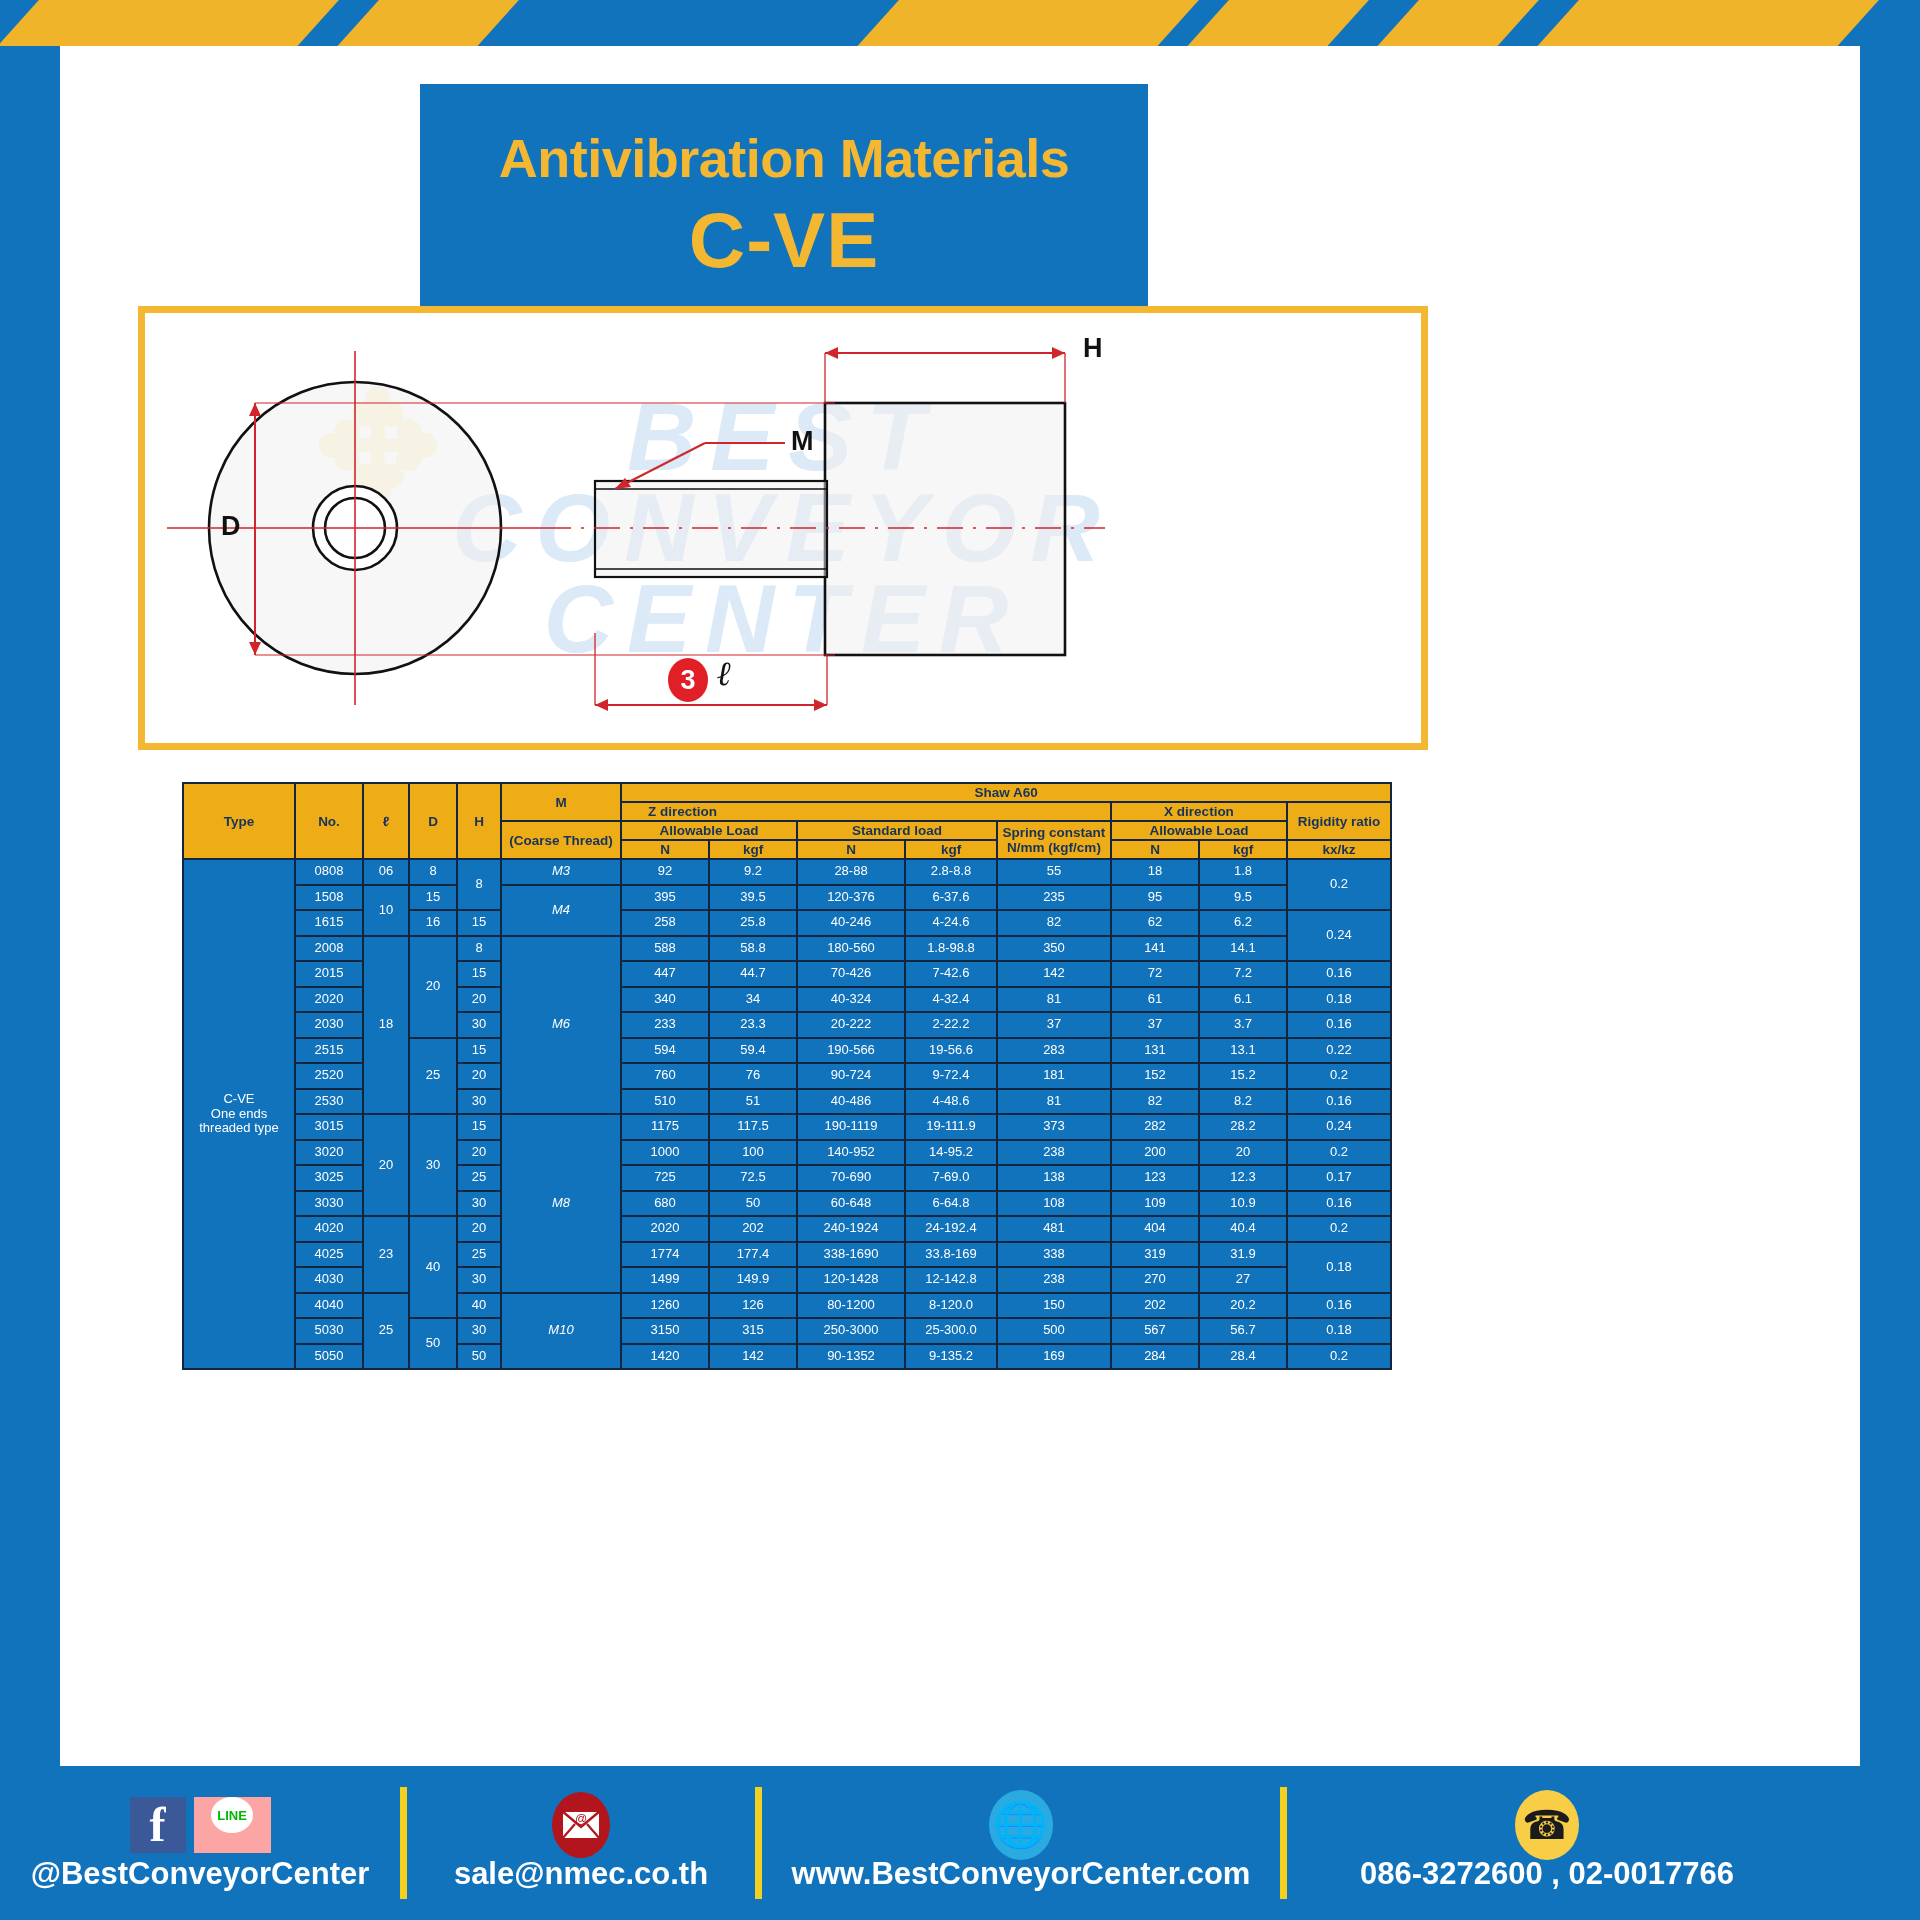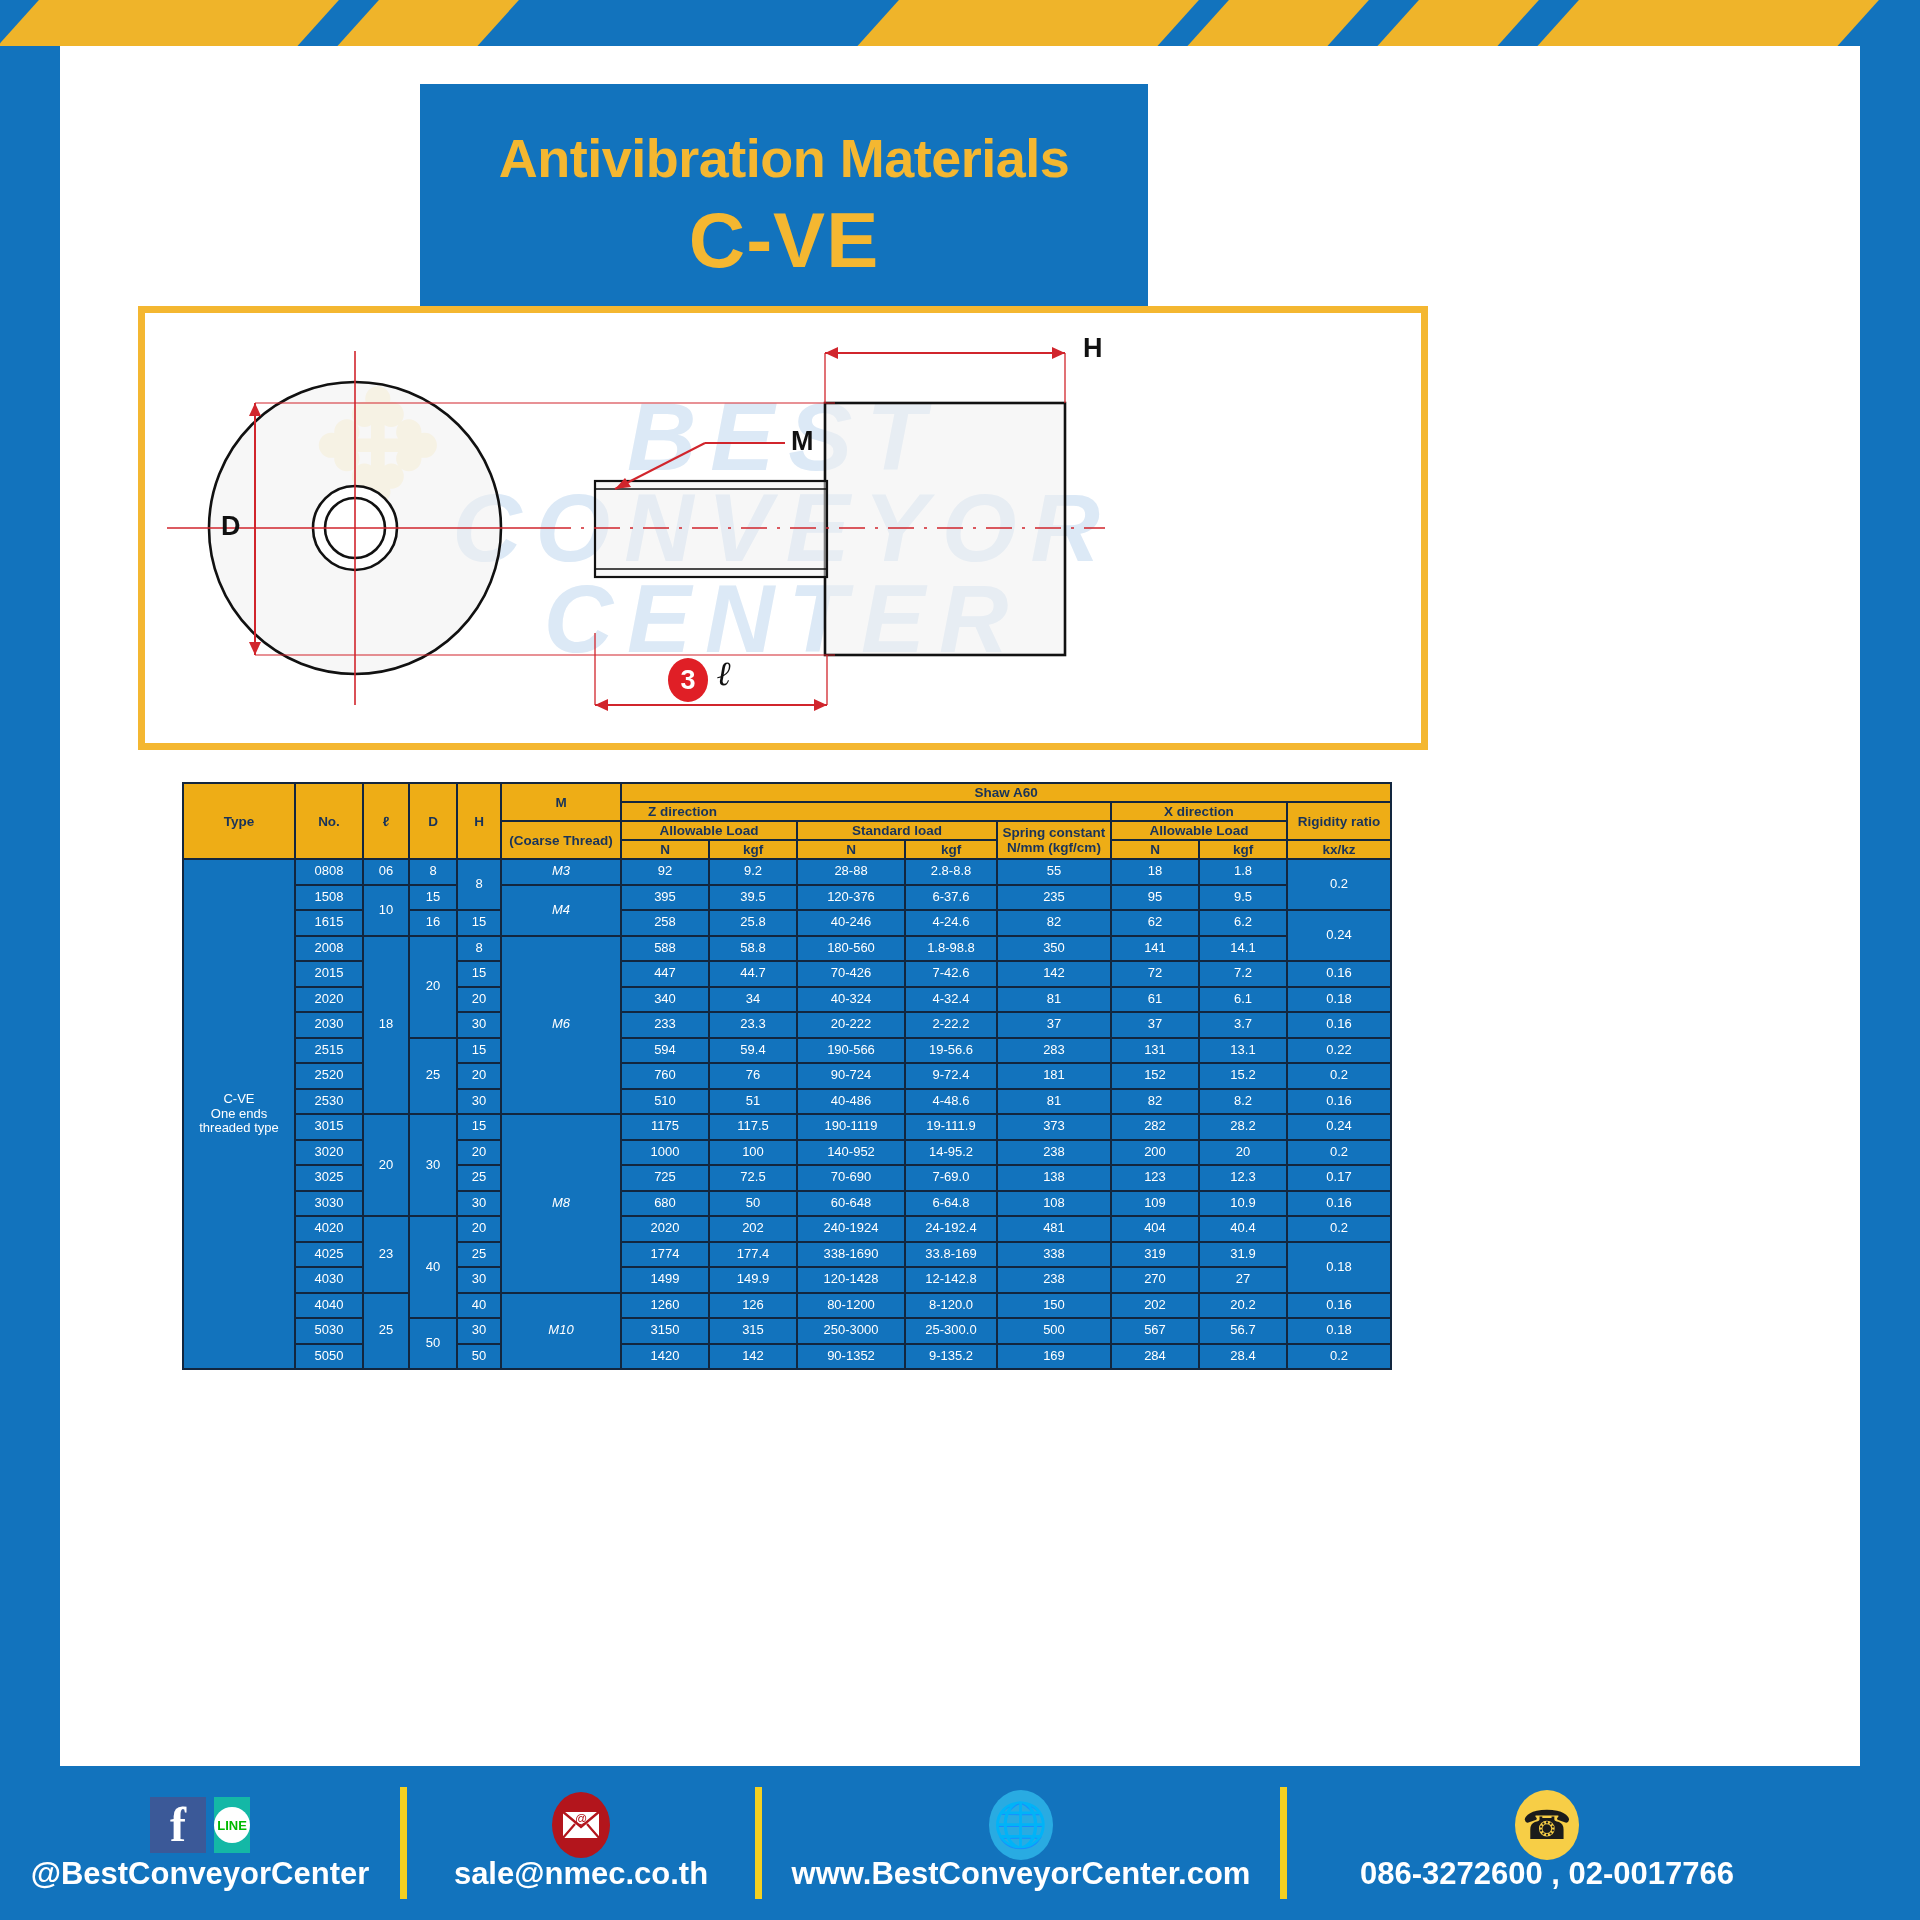--- a/index.html
+++ b/index.html
@@ -100,22 +100,22 @@
   .ficons { display:flex; gap:8px; align-items:center; justify-content:center; height:62px; }
   .ftext { color:#ffffff; font-size:31px; font-weight:bold; margin-top:0; white-space:nowrap; }
   .vbar { width:7px; height:112px; background:#f4d021; }
 
   .ic-fb {
     width:56px; height:56px; background:#3b5998; color:#fff;
     font-size:48px; font-weight:bold; font-family:"Liberation Serif",serif;
     display:flex; align-items:center; justify-content:center; line-height:1;
   }
   .ic-line {
-    width:36px; height:56px; background:#14b8a6; display:flex;
-    align-items:center; justify-content:center;
+    width:77px; height:56px; background:#fca5a5; display:flex;
+    align-items:flex-start; justify-content:center;
   }
   .ic-line .bubble {
     width:42px; height:36px; background:#fff; border-radius:50%;
     display:flex; align-items:center; justify-content:center;
     color:#00b900; font-size:13px; font-weight:bold;
   }
   .ic-mail {
     width:58px; height:66px; border-radius:50%; background:#b3151c;
     display:flex; align-items:center; justify-content:center;
   }

